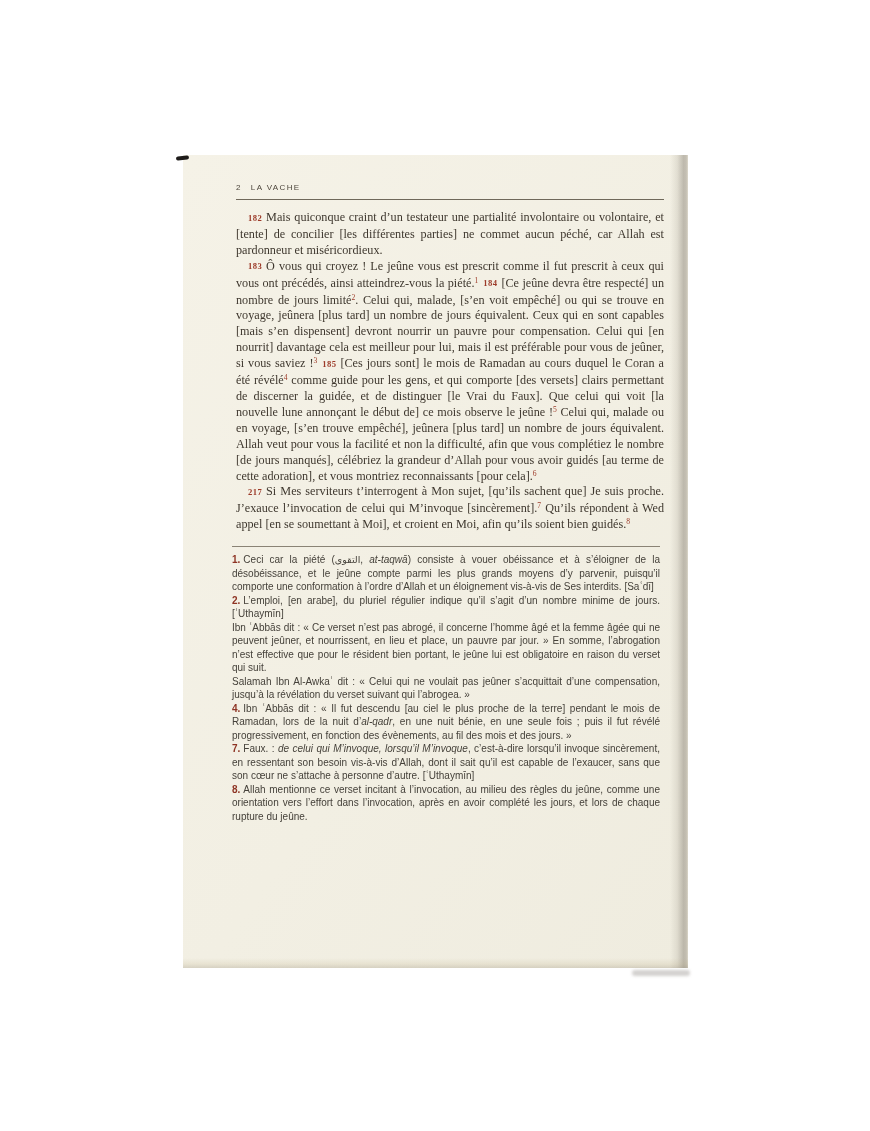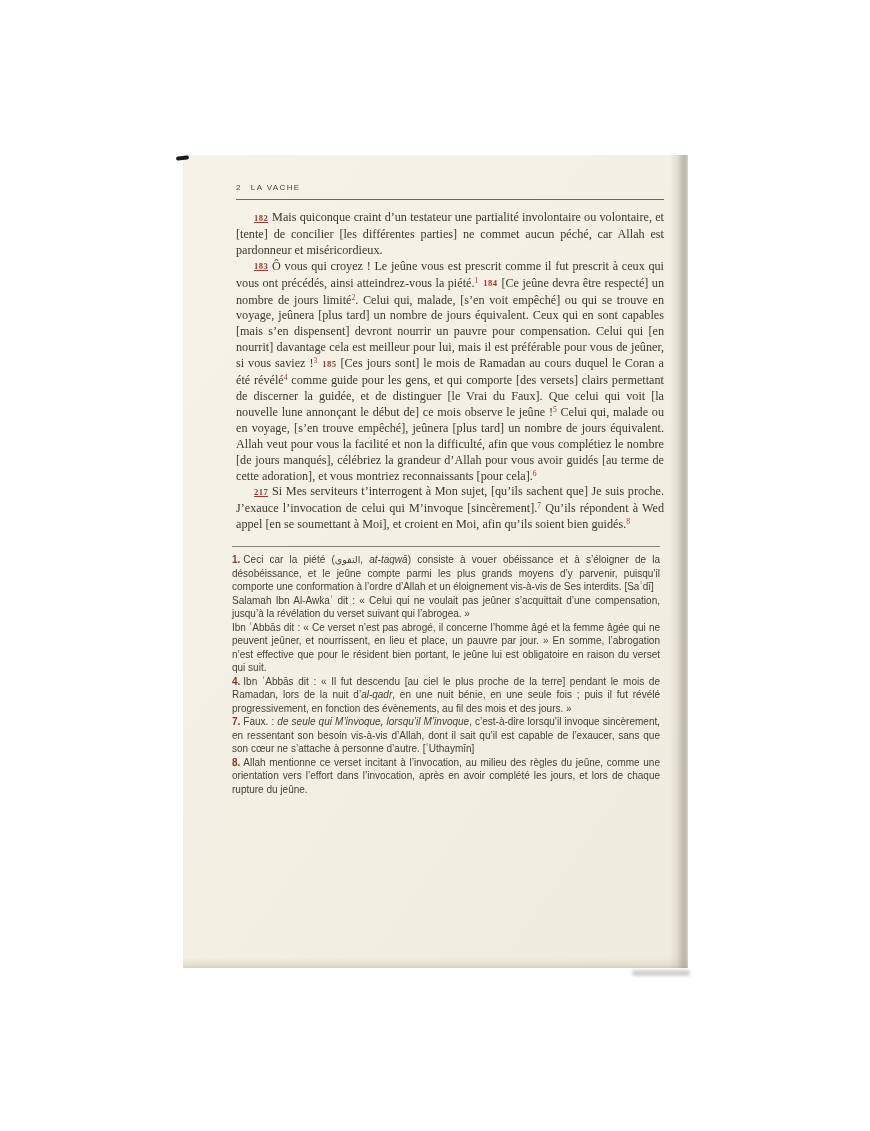--- a/index.html
+++ b/index.html
@@ -49,21 +49,21 @@
   .bodytext{
     margin-top:10px;
     font-size:12.2px;line-height:15.9px;color:#3e372e;
     text-align:justify;
   }
   .bodytext p{margin:0;}
   .vnum{
     color:#9c3a28;font-weight:700;font-size:8.6px;letter-spacing:0.4px;
     margin:0 4px 0 5px;position:relative;top:-0.5px;
   }
-  p > .vnum:first-child{margin-left:18px;text-decoration:underline;}
+  p > .vnum:first-child{margin-left:12px;}
   .nref{
     color:#9c3a28;font-size:7.6px;line-height:0;
     vertical-align:4px;font-weight:400;
   }
 
   
   .footnotes{
     position:absolute;left:49px;top:391px;width:428px;
     font-family:"Liberation Sans","DejaVu Sans",sans-serif;
     font-size:10px;line-height:13.5px;color:#45413a;text-align:justify;
@@ -98,34 +98,37 @@
       </div>
     </div>
 
     <div class="footnotes">
       <div class="fn-rule"></div>
 
       <div>
         <p><span class="fnum">1.</span><span>Ceci car la piété (</span><span class="ar">التقوى</span><span>, </span><span class="it">at-taqwā</span><span>) consiste à vouer obéissance et à s’éloigner de la désobéissance, et le jeûne compte parmi les plus grands moyens d’y parvenir, puisqu’il comporte une conformation à l’ordre d’Allah et un éloignement vis-à-vis de Ses interdits. [Saʿdī]</span></p>
       </div>
 
+      <div>
+        <p><span class="fnum">2.</span><span>L’emploi, [en arabe], du pluriel régulier indique qu’il s’agit d’un nombre minime de jours. [ʿUthaymīn]</span></p>
+      </div>
 
       <div>
+        <p><span>Ibn ʿAbbās dit : « Ce verset n’est pas abrogé, il concerne l’homme âgé et la femme âgée qui ne peuvent jeûner, et nourrissent, en lieu et place, un pauvre par jour. » En somme, l’abrogation n’est effective que pour le résident bien portant, le jeûne lui est obligatoire en raison du verset qui suit.</span></p>
         <p><span>Salamah Ibn Al-Awkaʿ dit : « Celui qui ne voulait pas jeûner s’acquittait d’une compensation, jusqu’à la révélation du verset suivant qui l’abrogea. »</span></p>
-        <p><span>Ibn ʿAbbās dit : « Ce verset n’est pas abrogé, il concerne l’homme âgé et la femme âgée qui ne peuvent jeûner, et nourrissent, en lieu et place, un pauvre par jour. » En somme, l’abrogation n’est effective que pour le résident bien portant, le jeûne lui est obligatoire en raison du verset qui suit.</span></p>
       </div>
 
       <div>
         <p><span class="fnum">4.</span><span>Ibn ʿAbbās dit : « Il fut descendu [au ciel le plus proche de la terre] pendant le mois de Ramadan, lors de la nuit d’</span><span class="it">al-qadr</span><span>, en une nuit bénie, en une seule fois ; puis il fut révélé progressivement, en fonction des évènements, au fil des mois et des jours. »</span></p>
       </div>
 
 
 
       <div>
-        <p><span class="fnum">7.</span><span>Faux. : </span><span class="it">de seule qui M’invoque, lorsqu’il M’invoque</span><span>, c’est-à-dire lorsqu’il invoque sincèrement, en ressentant son besoin vis-à-vis d’Allah, dont il sait qu’il est capable de l’exaucer, sans que son cœur ne s’attache à personne d’autre. [ʿUthaymīn]</span></p>
+        <p><span class="fnum">7.</span><span>Faux. : </span><span class="it">de celui qui M’invoque, lorsqu’il M’invoque</span><span>, c’est-à-dire lorsqu’il invoque sincèrement, en ressentant son besoin vis-à-vis d’Allah, dont il sait qu’il est capable de l’exaucer, sans que son cœur ne s’attache à personne d’autre. [ʿUthaymīn]</span></p>
       </div>
 
       <div>
         <p><span class="fnum">8.</span><span>Allah mentionne ce verset incitant à l’invocation, au milieu des règles du jeûne, comme une orientation vers l’effort dans l’invocation, après en avoir complété les jours, et lors de chaque rupture du jeûne.</span></p>
       </div>
     </div>
 
     <div class="edge-right"></div>
     <div class="edge-bottom"></div>
   </div>

